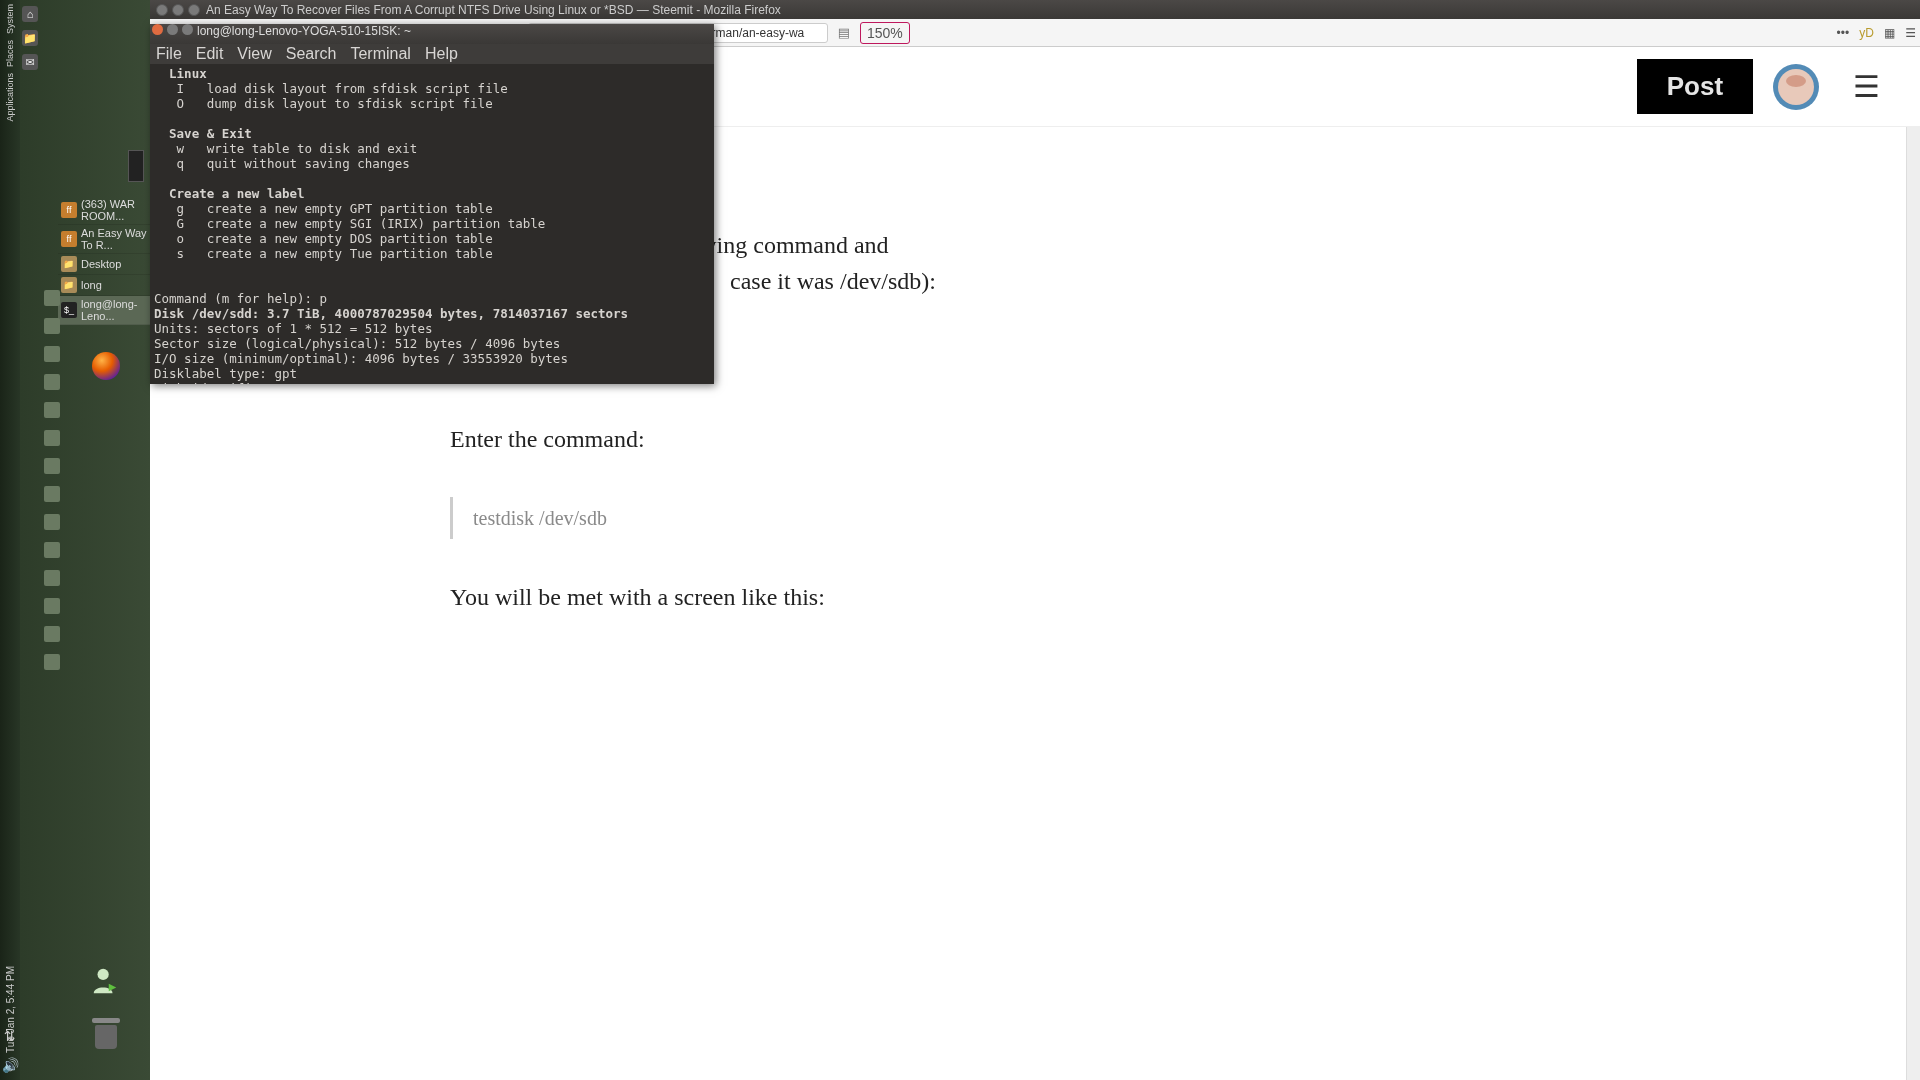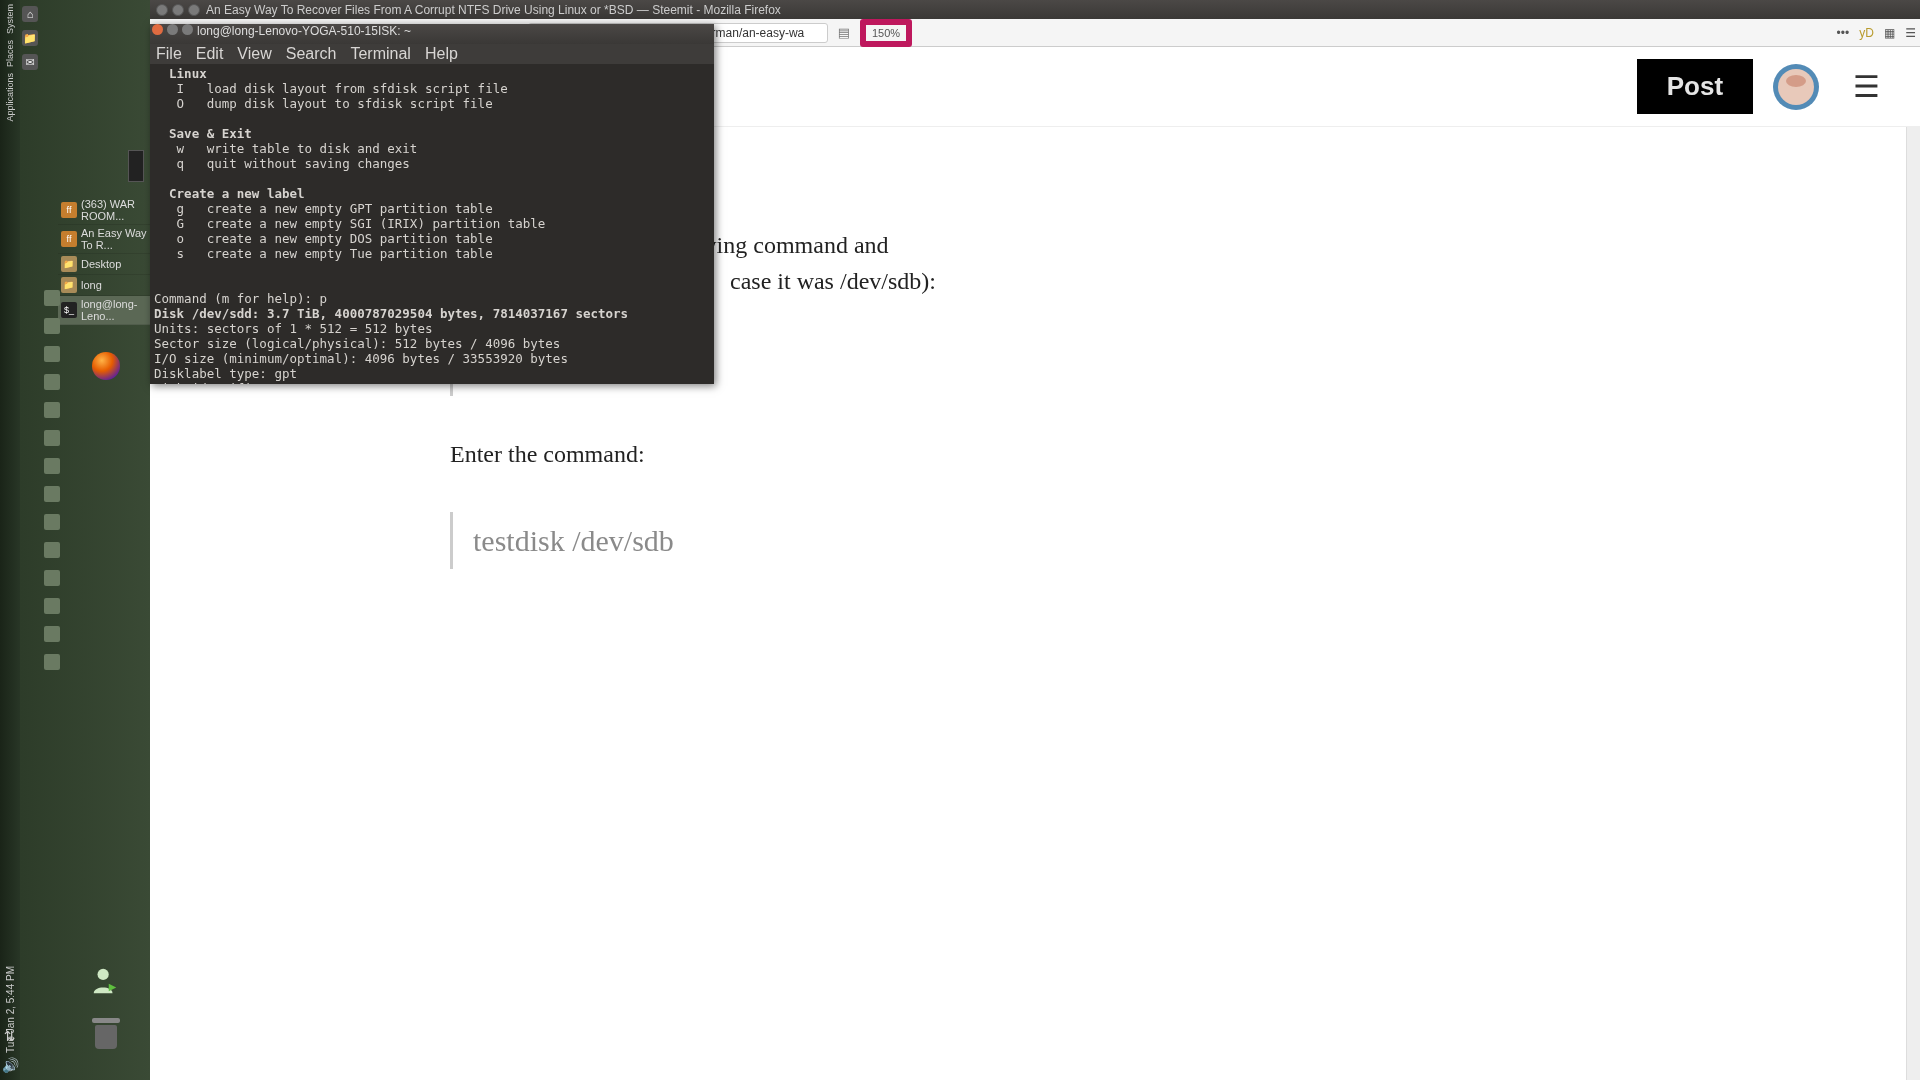--- a/index.html
+++ b/index.html
@@ -43,33 +43,33 @@
   .ff-titlebar { height:19px; background: linear-gradient(#4b4846,#3a3836); display:flex; align-items:center; padding:0 6px; gap:6px; color:#ccc; font-size:12px;}
   .win-btns{display:flex;gap:4px;}
   .wb{width:12px;height:12px;border-radius:50%;background:#7a7a7a;border:1px solid #555;}
   .ff-toolbar{height:28px;background:#f5f5f5;border-bottom:1px solid #ccc;display:flex;align-items:center;padding:0 4px;gap:6px;font-size:12px;color:#555;}
   .bm{display:flex;align-items:center;gap:3px;padding:2px 3px;cursor:pointer;}
   .bm .sq{width:12px;height:12px;border:1px solid #888;border-radius:2px;background:#eee;display:inline-block;}
   .ff-toolbar .sep{flex:0 0 8px;}
   .ff-toolbar .nav{font-size:16px;color:#777;padding:0 4px;cursor:pointer;}
   .ff-url{display:flex;align-items:center;gap:4px;background:#fff;border:1px solid #ccc;border-radius:3px;padding:2px 6px;min-width:300px;font-size:12px;}
   .lock{width:10px;height:10px;}
-  .ff-zoom{padding:2px 6px;border:6px solid #be185d;border-radius:3px;font-size:11px;}
+  .ff-zoom{padding:2px 6px;border:1px solid #be185d;border-radius:3px;font-size:14px;}
   .ff-right-icons{margin-left:auto;display:flex;gap:10px;align-items:center;}
   .ff-header{height:80px;background:#fff;border-bottom:1px solid #eee;display:flex;align-items:center;padding:0 40px;gap:20px;}
   .search-in{flex:0 0 400px; font-size:22px;color:#aaa;border:none;outline:none;}
   .post-btn{margin-left:auto;background:#000;color:#e5e5e5;font-size:26px;font-weight:700;padding:12px 30px;border:none;position:relative;}
   .post-btn::after{content:"";position:absolute;inset:-5px -5px -5px -5px;border:3px solid #14e0b4;z-index:-1;transform:translate(6px,6px);}
   .avatar{width:46px;height:46px;border-radius:50%;background:#538bb6;display:flex;align-items:center;justify-content:center;overflow:hidden;}
   .avatar-inner{width:36px;height:36px;border-radius:50%;background:#e8c9ba;position:relative;}
   .avatar-inner::after{content:"";position:absolute;top:6px;left:8px;width:20px;height:12px;border-radius:50%;background:#d49c88;}
   .burger{font-size:30px;color:#333;cursor:pointer;margin-left:14px;}
   .ff-content{flex:1;overflow:auto;padding:60px 340px 60px 300px;font-family:Georgia,serif;font-size:24px;color:#222;line-height:1.5;}
   .para{margin:40px 0;}
-  .bq{border-left:3px solid #ccc;color:#8a8a8a;font-size:30px;padding:6px 20px;margin:40px 0;}
+  .bq{border-left:3px solid #ccc;color:#8a8a8a;font-size:20px;padding:6px 20px;margin:40px 0;}
   .ff-scroll{width:14px;background:#eee;border-left:1px solid #ddd;}
   
   .terminal-window{position:absolute;top:24px;left:150px;width:564px;height:360px;background:#2d2b29;display:flex;flex-direction:column;box-shadow:2px 2px 8px rgba(0,0,0,.5);}
   .term-title{height:20px;background:linear-gradient(#4b4846,#3a3836);display:flex;align-items:flex-start;padding:0 2px;gap:4px;color:#ddd;font-size:12px;}
   .tb-close{width:11px;height:11px;border-radius:50%;background:#e06b41;}
   .tb-min,.tb-max{width:11px;height:11px;border-radius:50%;background:#7a7a7a;}
   .term-menu{height:20px;background:#3e3c3a;display:flex;align-items:center;padding:0 6px;gap:14px;color:#d8d6d4;font-size:16px;}
   .term-menu span{cursor:pointer;}
   .term-body{flex:1;background:#2d2b29;color:#d6d3cf;font-family:"DejaVu Sans Mono","Liberation Mono",monospace;font-size:12.5px;padding:2px 4px;white-space:pre;overflow:hidden;position:relative;}
   .term-body .b{font-weight:700;}
@@ -215,20 +215,21 @@
   </div>
   <div style="display:flex;flex:1;overflow:hidden;">
     <div class="ff-content">
       <p class="para">
         <span>vice to use, issue the following command and</span><br>
         <span style="margin-left:280px;">case it was /dev/sdb):</span>
       </p>
       <div class="bq">sudo fdisk -l</div>
       <p class="para">Enter the command:</p>
       <div class="bq">testdisk /dev/sdb</div>
+      <p class="para">You will be met with a screen like this:</p>
     </div>
     <div class="ff-scroll"></div>
   </div>
 </div>
 
 <div class="terminal-window">
   <div class="term-title">
     <div class="tb-close"></div>
     <div class="tb-min"></div>
     <div class="tb-max"></div>

